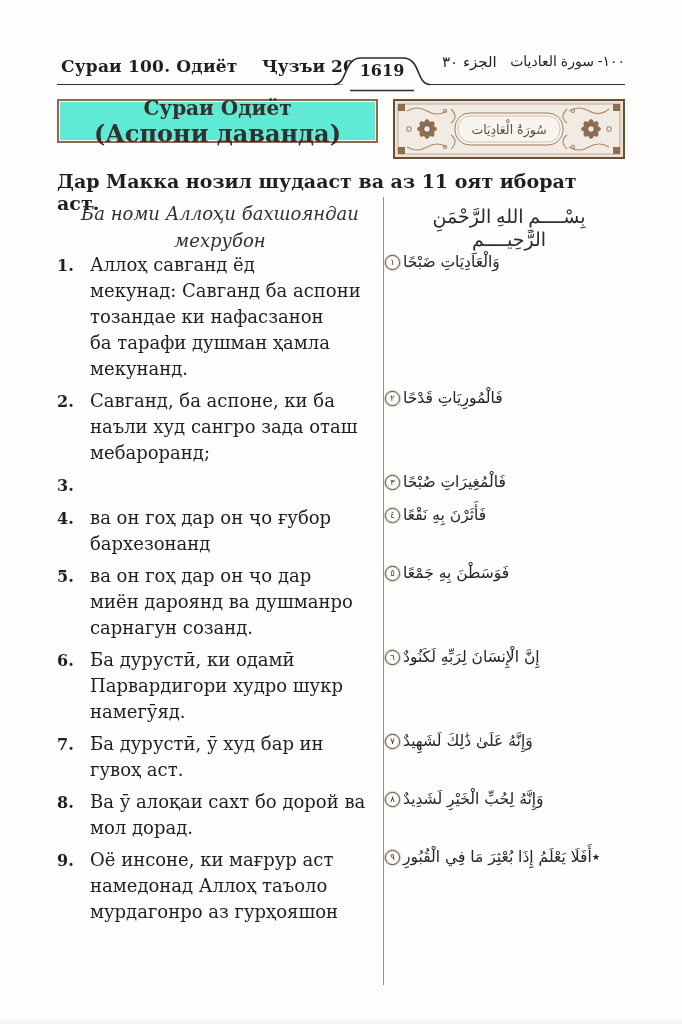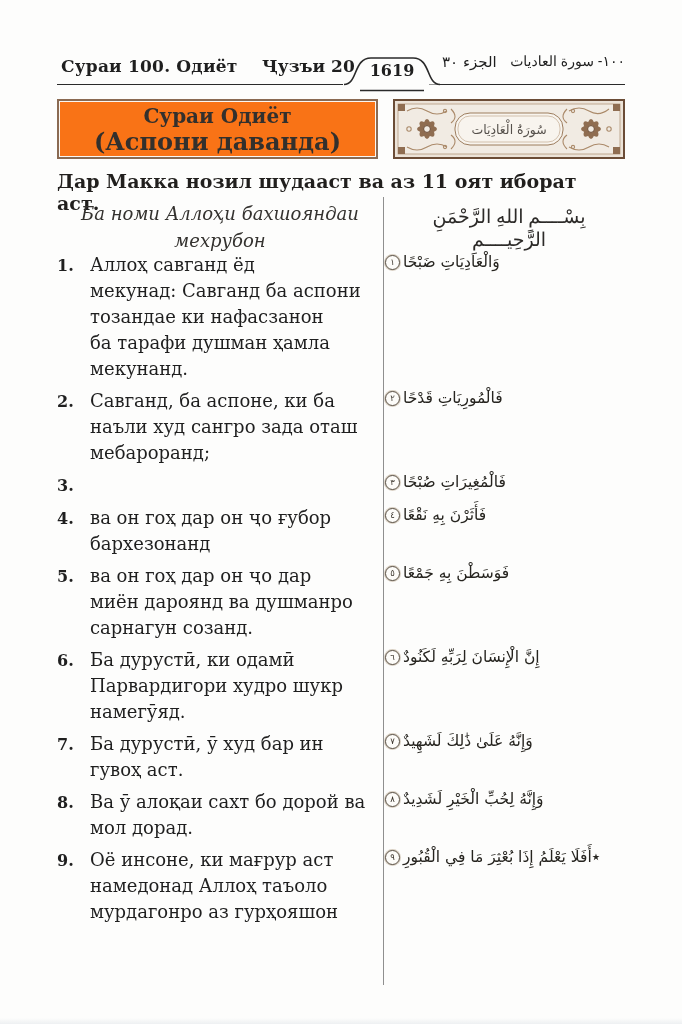--- a/index.html
+++ b/index.html
@@ -12,30 +12,30 @@
     overflow:hidden;
   }
   
   .header { position:absolute; top:52px; left:57px; width:568px; height:30px; }
   .hdr-left   { position:absolute; left:4px;  top:4px;  font-size:17px; font-weight:bold; letter-spacing:.2px; }
   .hdr-juz-cy { position:absolute; left:205px; top:4px; font-size:17px; font-weight:bold; }
   .hdr-juz-ar { position:absolute; left:385px; top:1px; font-size:15px; font-family:"DejaVu Sans",sans-serif; direction:rtl; }
   .hdr-right  { position:absolute; right:0; top:1px; font-size:14px; font-family:Liberation Sans, sans-serif; direction:rtl; }
   .hdr-rule-l { position:absolute; top:84px; left:57px;  width:286px; height:0; border-top:1.6px solid #2a2a2a; }
   .hdr-rule-r { position:absolute; top:84px; left:429px; width:196px; height:0; border-top:1.6px solid #2a2a2a; }
-  .pagenum-wrap { position:absolute; left:344px; top:53px; width:96px; height:40px; }
+  .pagenum-wrap { position:absolute; left:334px; top:53px; width:96px; height:40px; }
   .pagenum-wrap svg { display:block; }
   .pagenum-text {
     position:absolute; left:0; top:8px; width:96px; text-align:center;
     font-size:16px; font-weight:bold;
   }
   
   .title-box {
-    position:absolute; left:57px; top:99px; width:321px; height:60px;
-    border:2px solid #8a6a52; background:#f97316;
+    position:absolute; left:57px; top:99px; width:321px; height:44px;
+    border:2px solid #8a6a52; background:#5eead4;
     display:flex; flex-direction:column; align-items:center; justify-content:center;
     box-shadow:inset 0 0 0 1px #faf7f3;
   }
   .title-box .t1 { font-size:20px; font-weight:bold; line-height:26px; color:#33302d; }
   .title-box .t2 { font-size:24px; font-weight:bold; line-height:26px; color:#33302d; }
   .ornament-box { position:absolute; left:393px; top:99px; width:232px; height:60px; }
   
   .rev-note {
     position:absolute; left:57px; top:170px; width:568px;
     text-align:left; font-size:19px; font-weight:bold; color:#211f1d;

